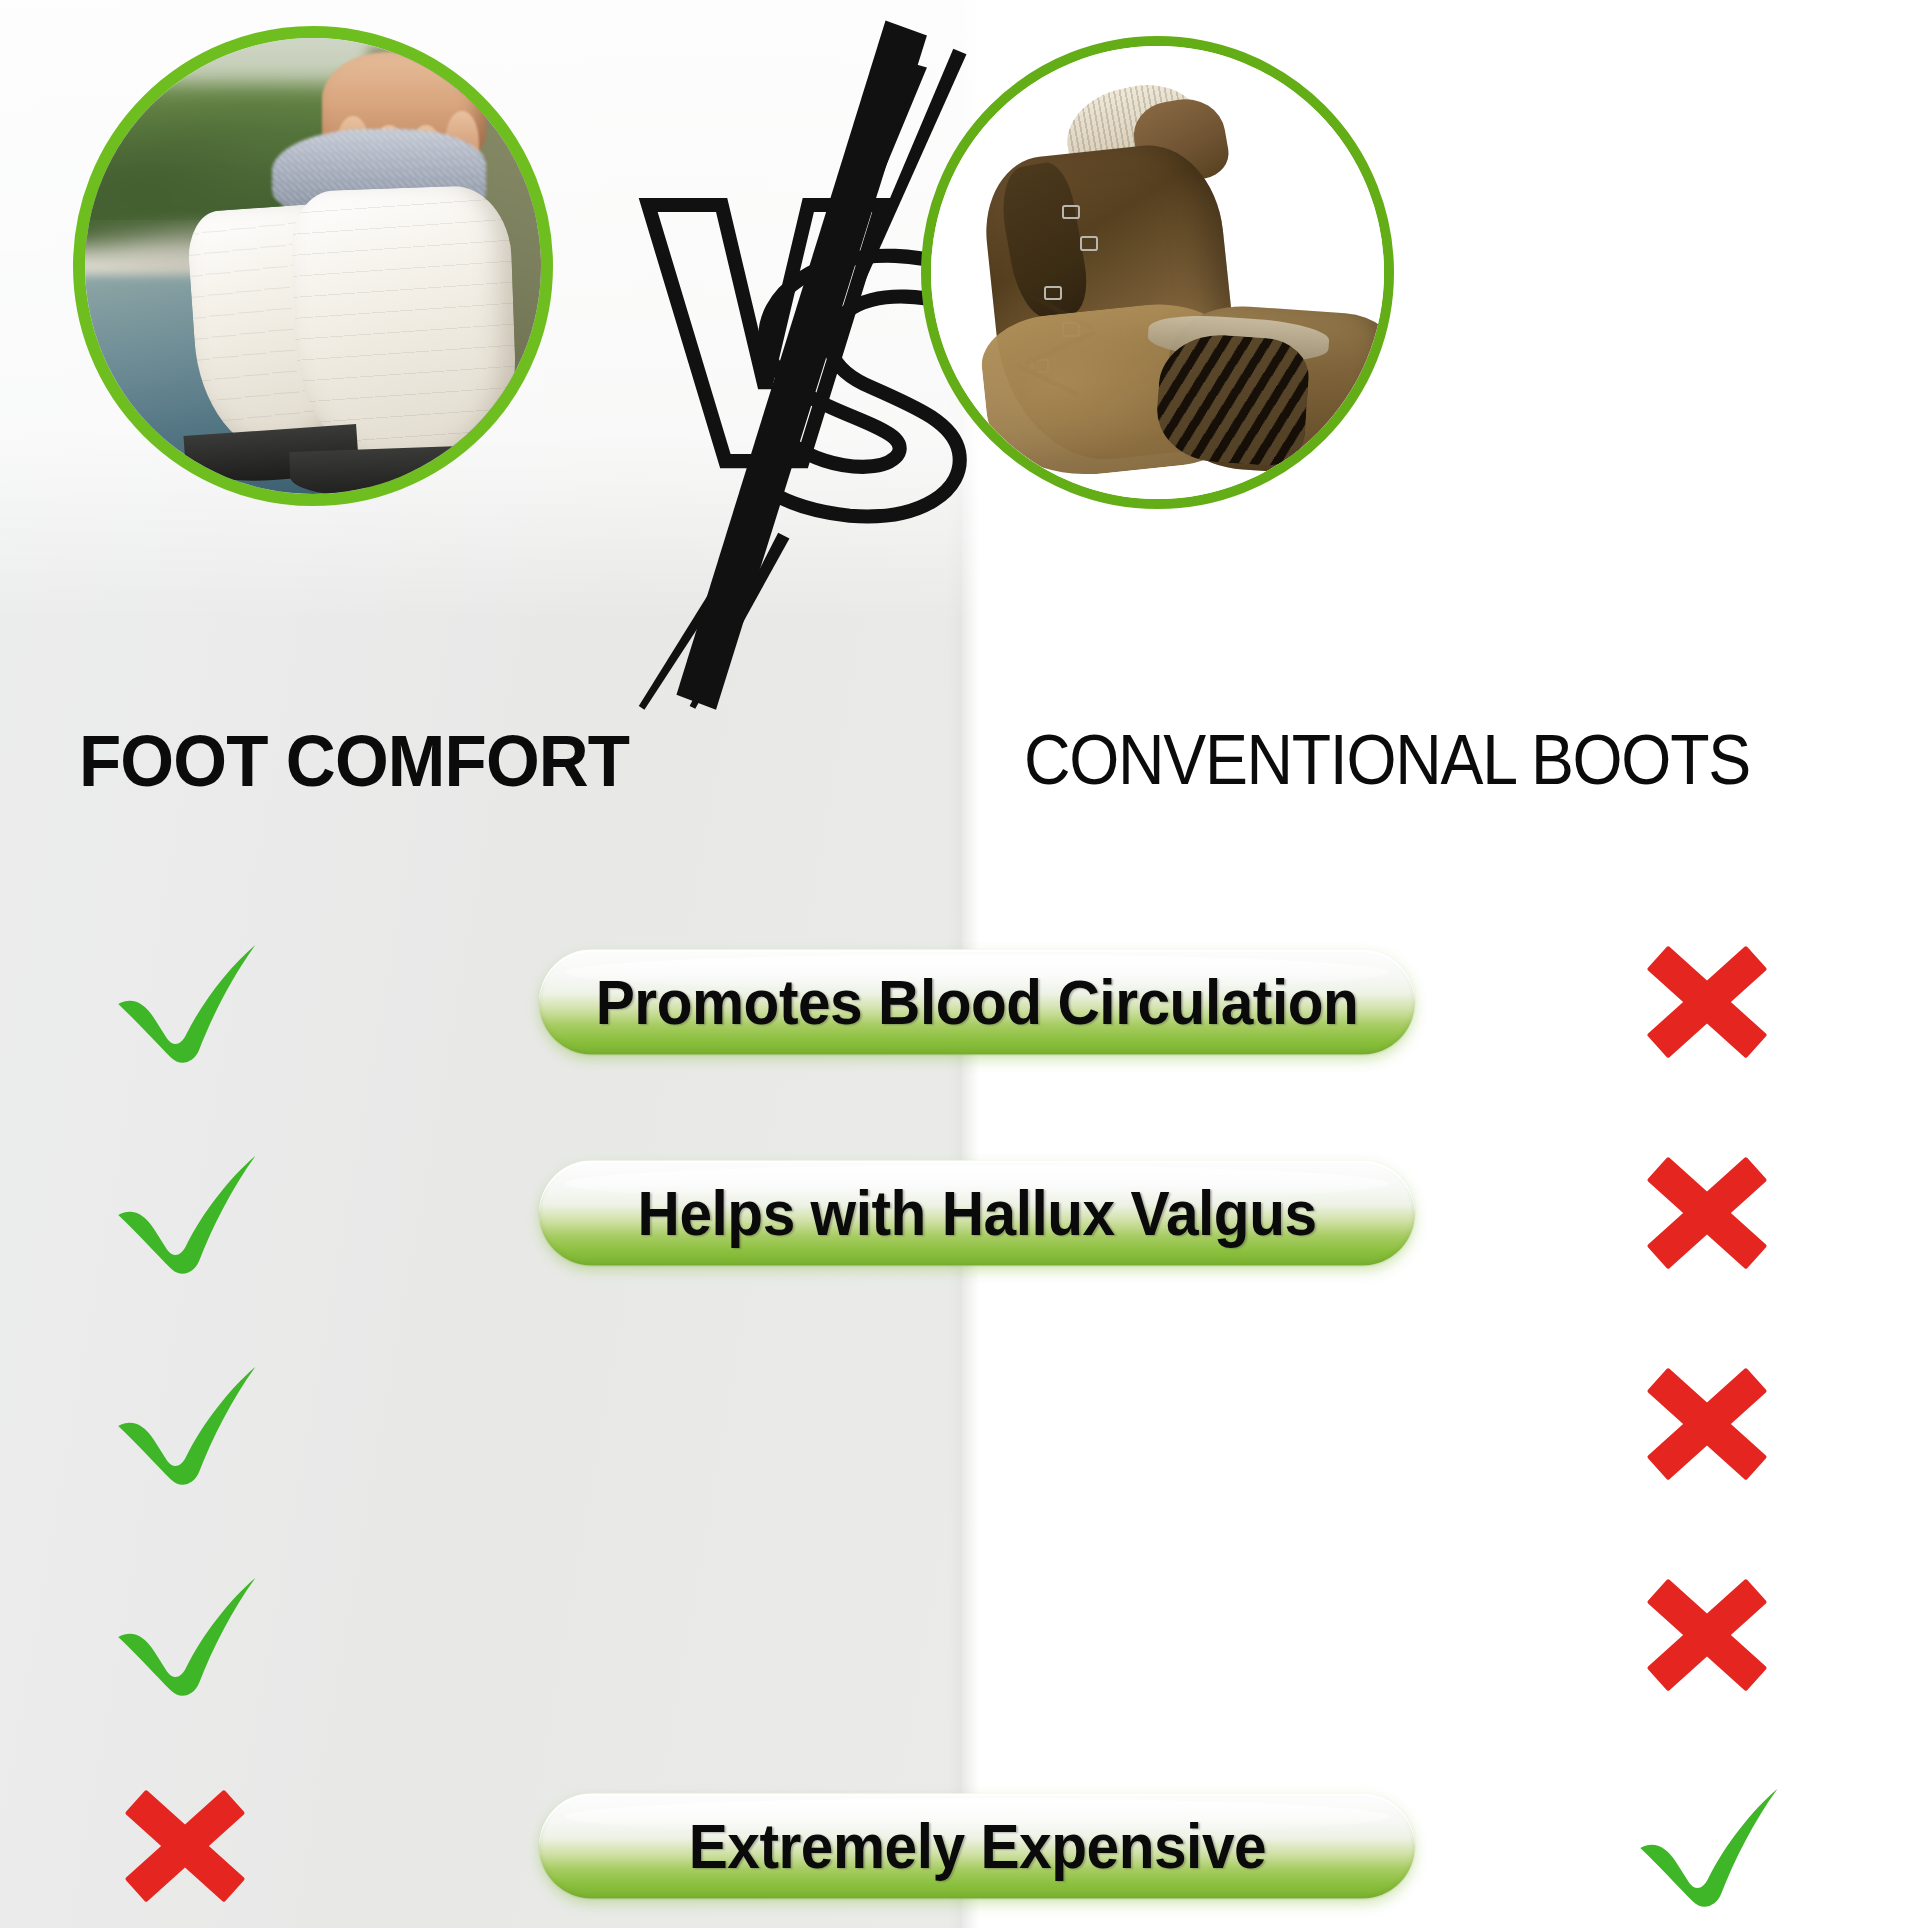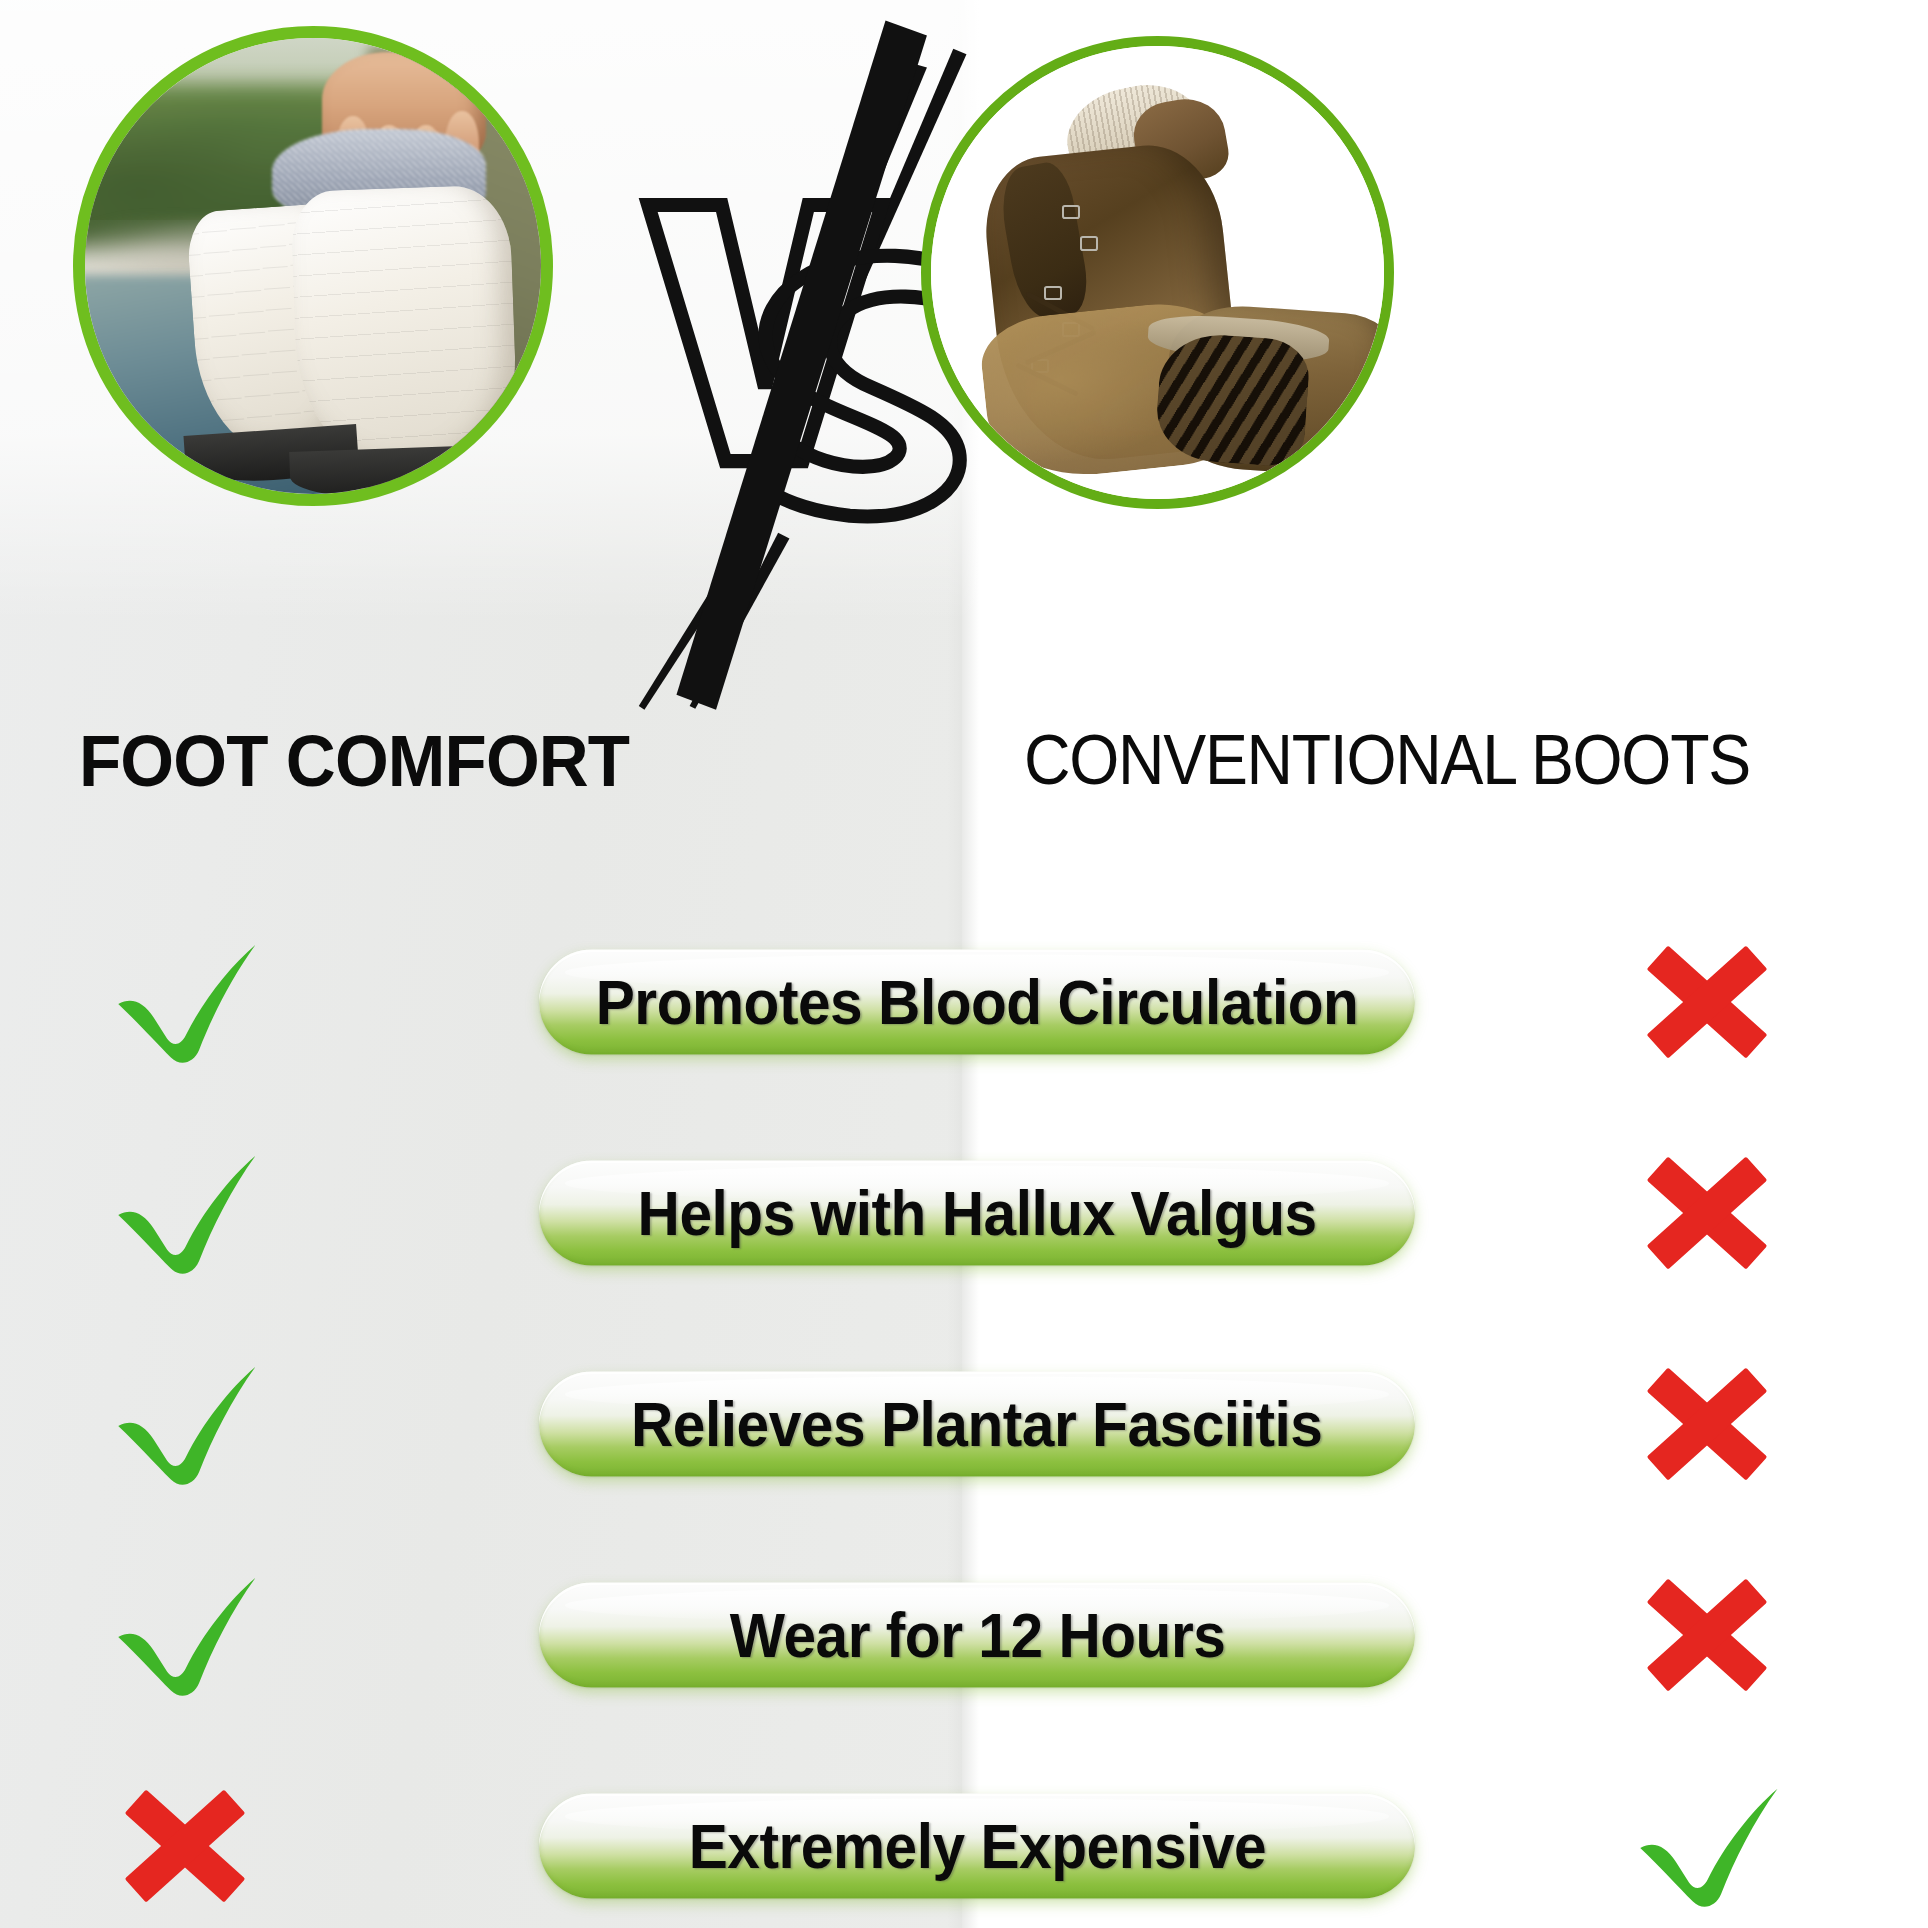--- a/index.html
+++ b/index.html
@@ -431,37 +431,31 @@
             <g fill="#e52620">
               <rect x="14" y="58" width="142" height="34" rx="2" transform="rotate(42 85 75)"></rect>
               <rect x="14" y="58" width="142" height="34" rx="2" transform="rotate(-42 85 75)"></rect>
             </g>
           </svg></div>
       </div>
       <div class="row">
         <div class="mark mark-left"><svg viewBox="0 0 170 150" width="160" height="141">
             <path d="M14 77 C28 70 40 74 52 92 L66 114 C72 122 80 122 86 110 C104 74 132 38 160 14 C134 50 114 90 100 126 C94 140 80 144 70 134 C54 118 34 96 14 77 Z" fill="#3fb528"></path>
           </svg></div>
-        <div class="pill">
-          <span class="pill-text">Relieves Plantar Fasciitis</span>
-        </div>
         <div class="mark mark-right"><svg viewBox="0 0 170 150" width="160" height="141">
             <g fill="#e52620">
               <rect x="14" y="58" width="142" height="34" rx="2" transform="rotate(42 85 75)"></rect>
               <rect x="14" y="58" width="142" height="34" rx="2" transform="rotate(-42 85 75)"></rect>
             </g>
           </svg></div>
       </div>
       <div class="row">
         <div class="mark mark-left"><svg viewBox="0 0 170 150" width="160" height="141">
             <path d="M14 77 C28 70 40 74 52 92 L66 114 C72 122 80 122 86 110 C104 74 132 38 160 14 C134 50 114 90 100 126 C94 140 80 144 70 134 C54 118 34 96 14 77 Z" fill="#3fb528"></path>
           </svg></div>
-        <div class="pill">
-          <span class="pill-text">Wear for 12 Hours</span>
-        </div>
         <div class="mark mark-right"><svg viewBox="0 0 170 150" width="160" height="141">
             <g fill="#e52620">
               <rect x="14" y="58" width="142" height="34" rx="2" transform="rotate(42 85 75)"></rect>
               <rect x="14" y="58" width="142" height="34" rx="2" transform="rotate(-42 85 75)"></rect>
             </g>
           </svg></div>
       </div>
       <div class="row">
         <div class="mark mark-left"><svg viewBox="0 0 170 150" width="160" height="141">
             <g fill="#e52620">

